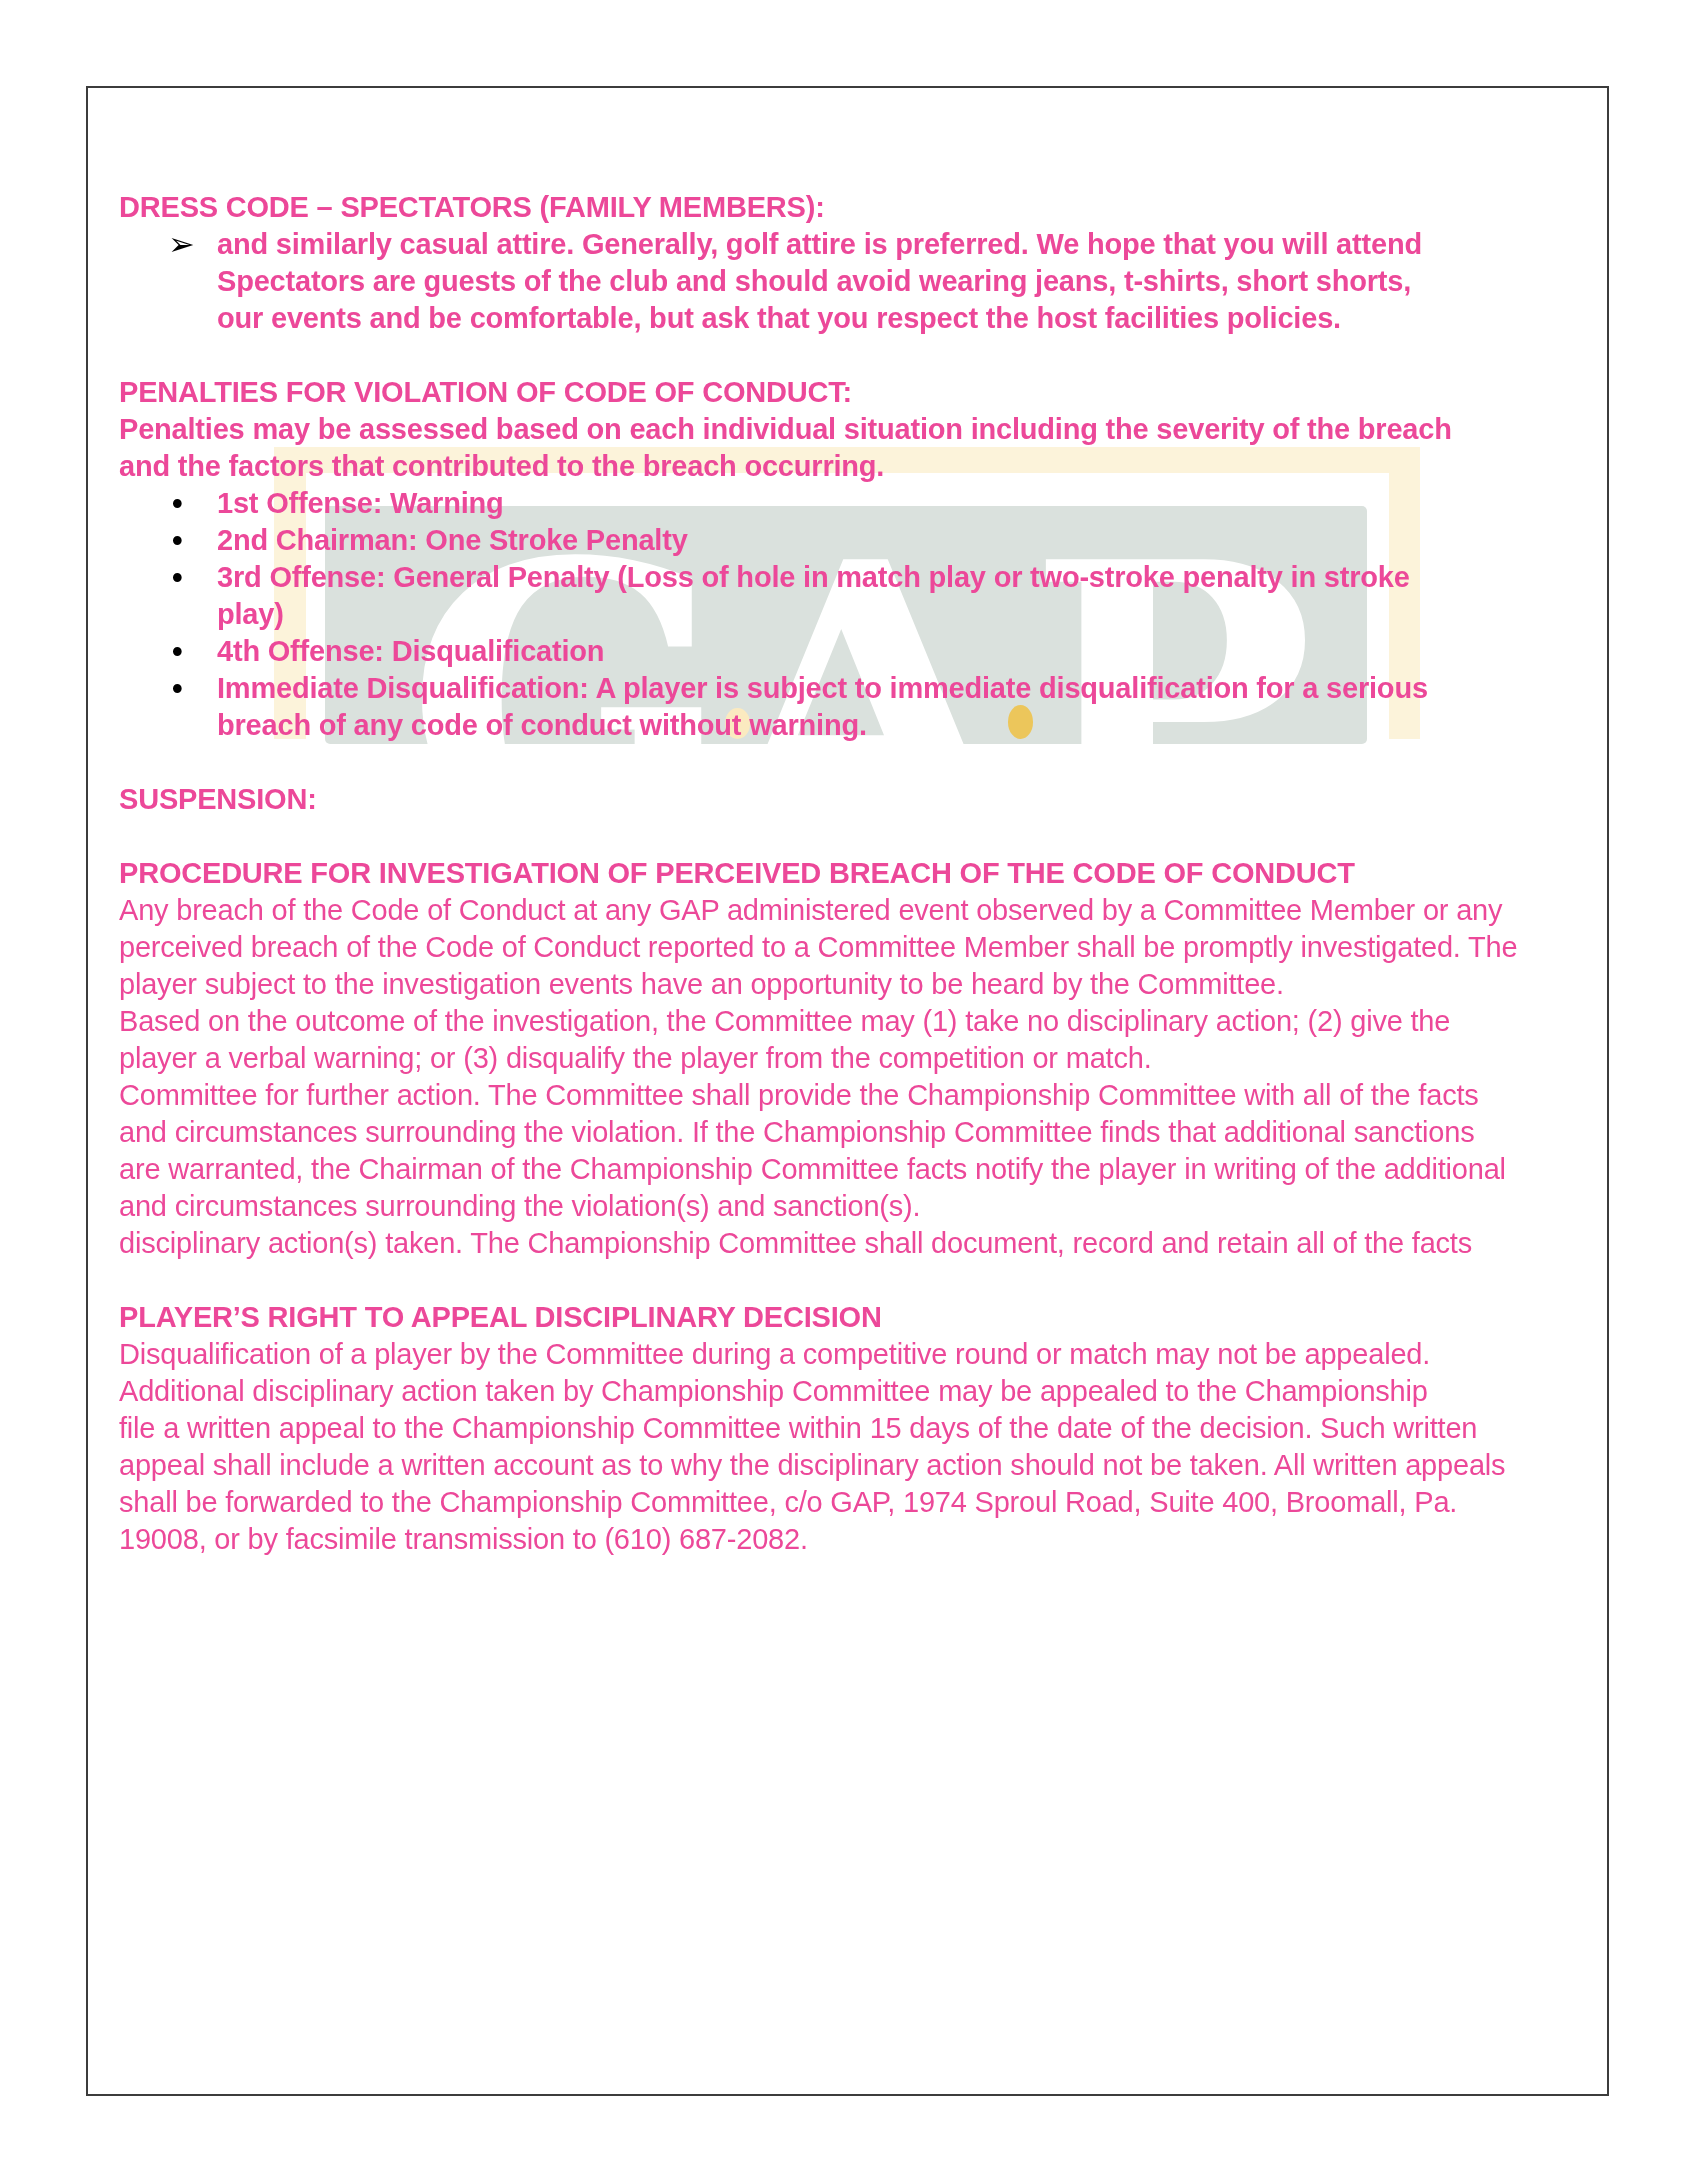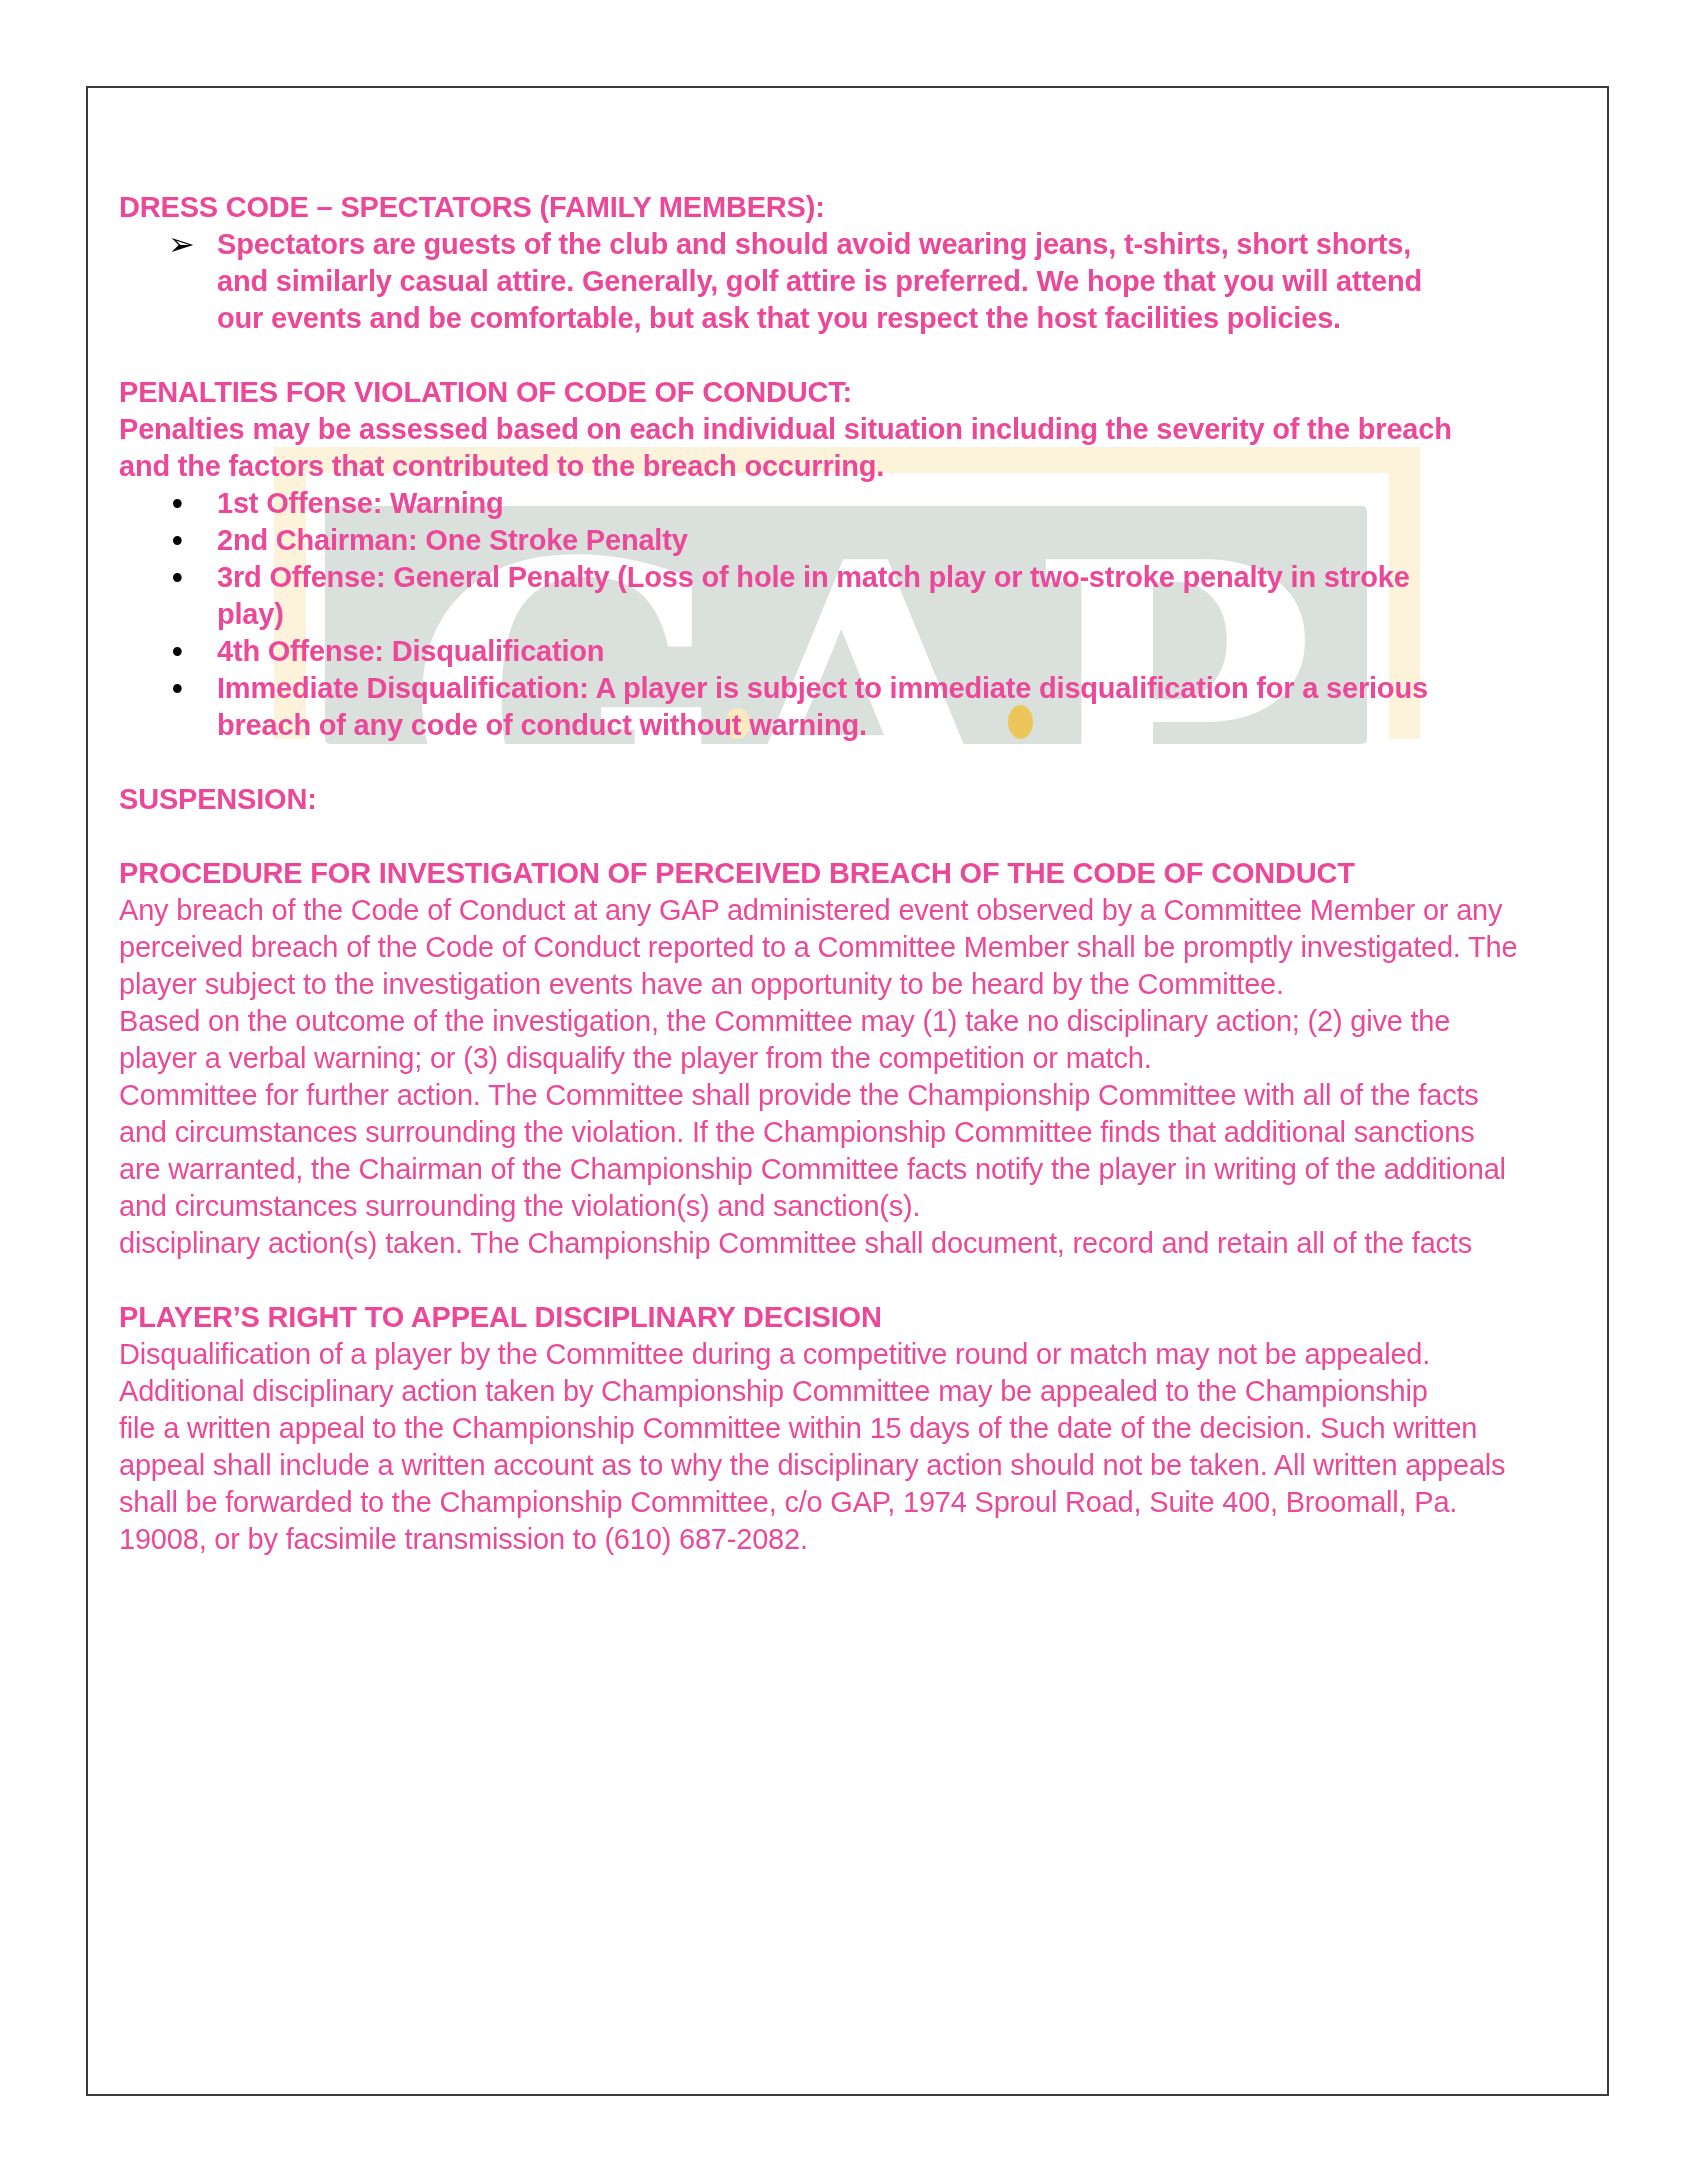--- a/index.html
+++ b/index.html
@@ -74,22 +74,22 @@
   <div class="wm wm-dot wm-dot-1" style="background: rgb(251, 234, 192);"></div>
   <div class="wm wm-dot wm-dot-2" style="background: rgb(236, 198, 91);"></div>
 
   <div class="content" id="doc-content">
       <div class="block heading bold">
         <div class="line">DRESS CODE – SPECTATORS (FAMILY MEMBERS):</div>
       </div>
       <div class="block item bold">
         <span class="marker arrow">➢</span>
         <div>
+          <div class="line">and similarly casual attire. Generally, golf attire is preferred. We hope that you will attend</div>
           <div class="line">Spectators are guests of the club and should avoid wearing jeans, t-shirts, short shorts,</div>
-          <div class="line">and similarly casual attire. Generally, golf attire is preferred. We hope that you will attend</div>
           <div class="line">our events and be comfortable, but ask that you respect the host facilities policies.</div>
         </div>
       </div>
       <div class="block gap1 heading bold">
         <div class="line">PENALTIES FOR VIOLATION OF CODE OF CONDUCT:</div>
       </div>
       <div class="block paragraph bold">
         <div class="line">Penalties may be assessed based on each individual situation including the severity of the breach</div>
         <div class="line">and the factors that contributed to the breach occurring.</div>
       </div>

